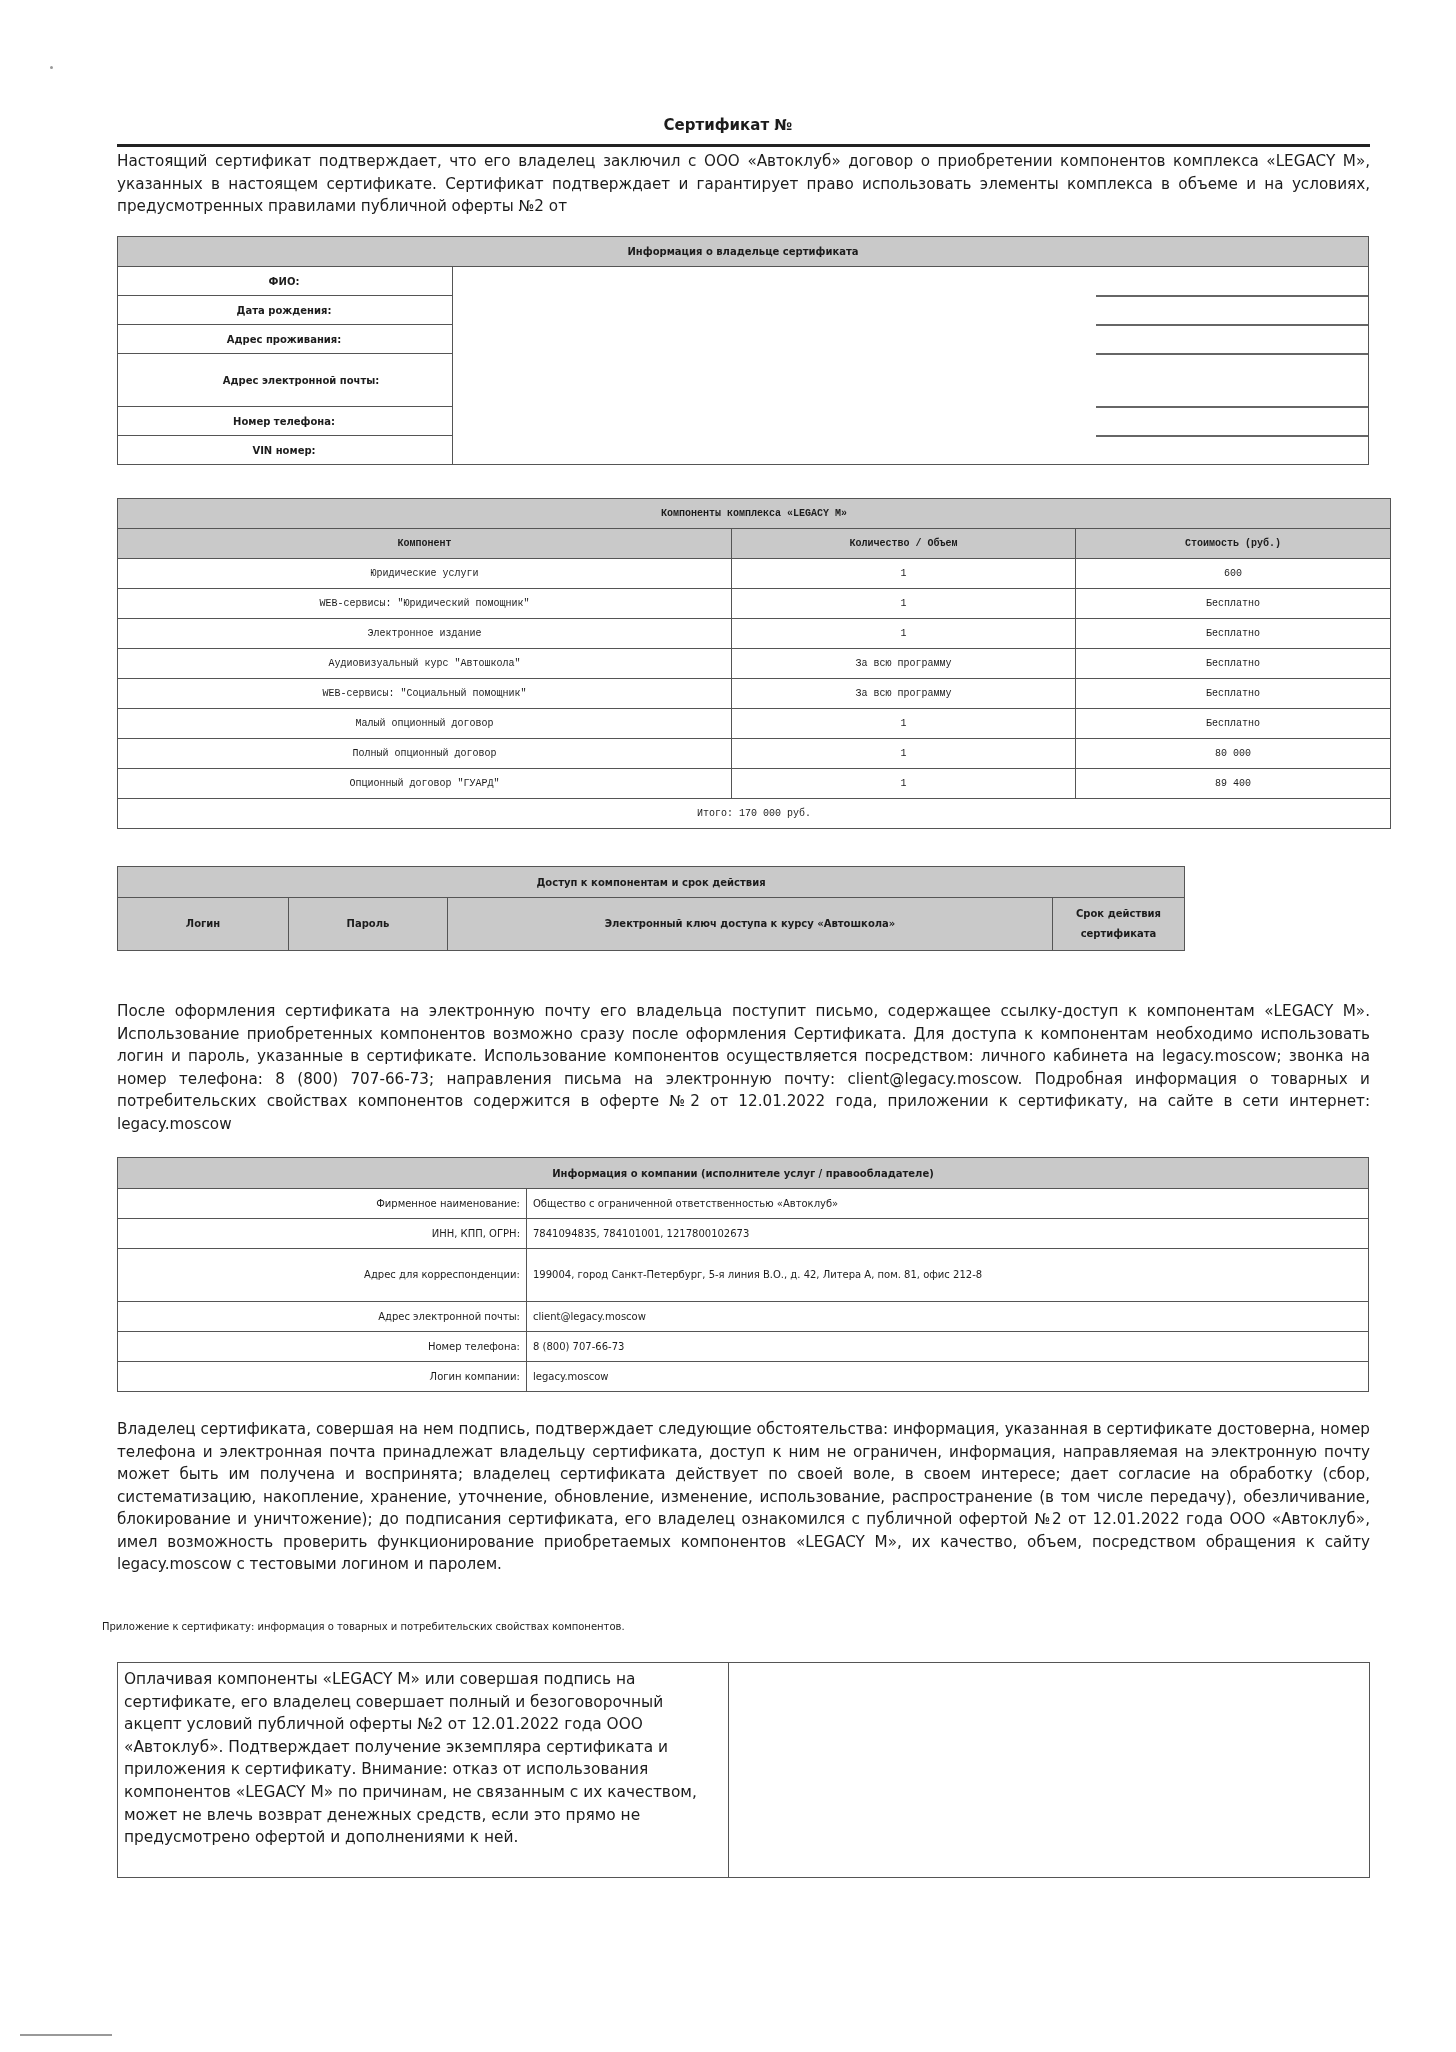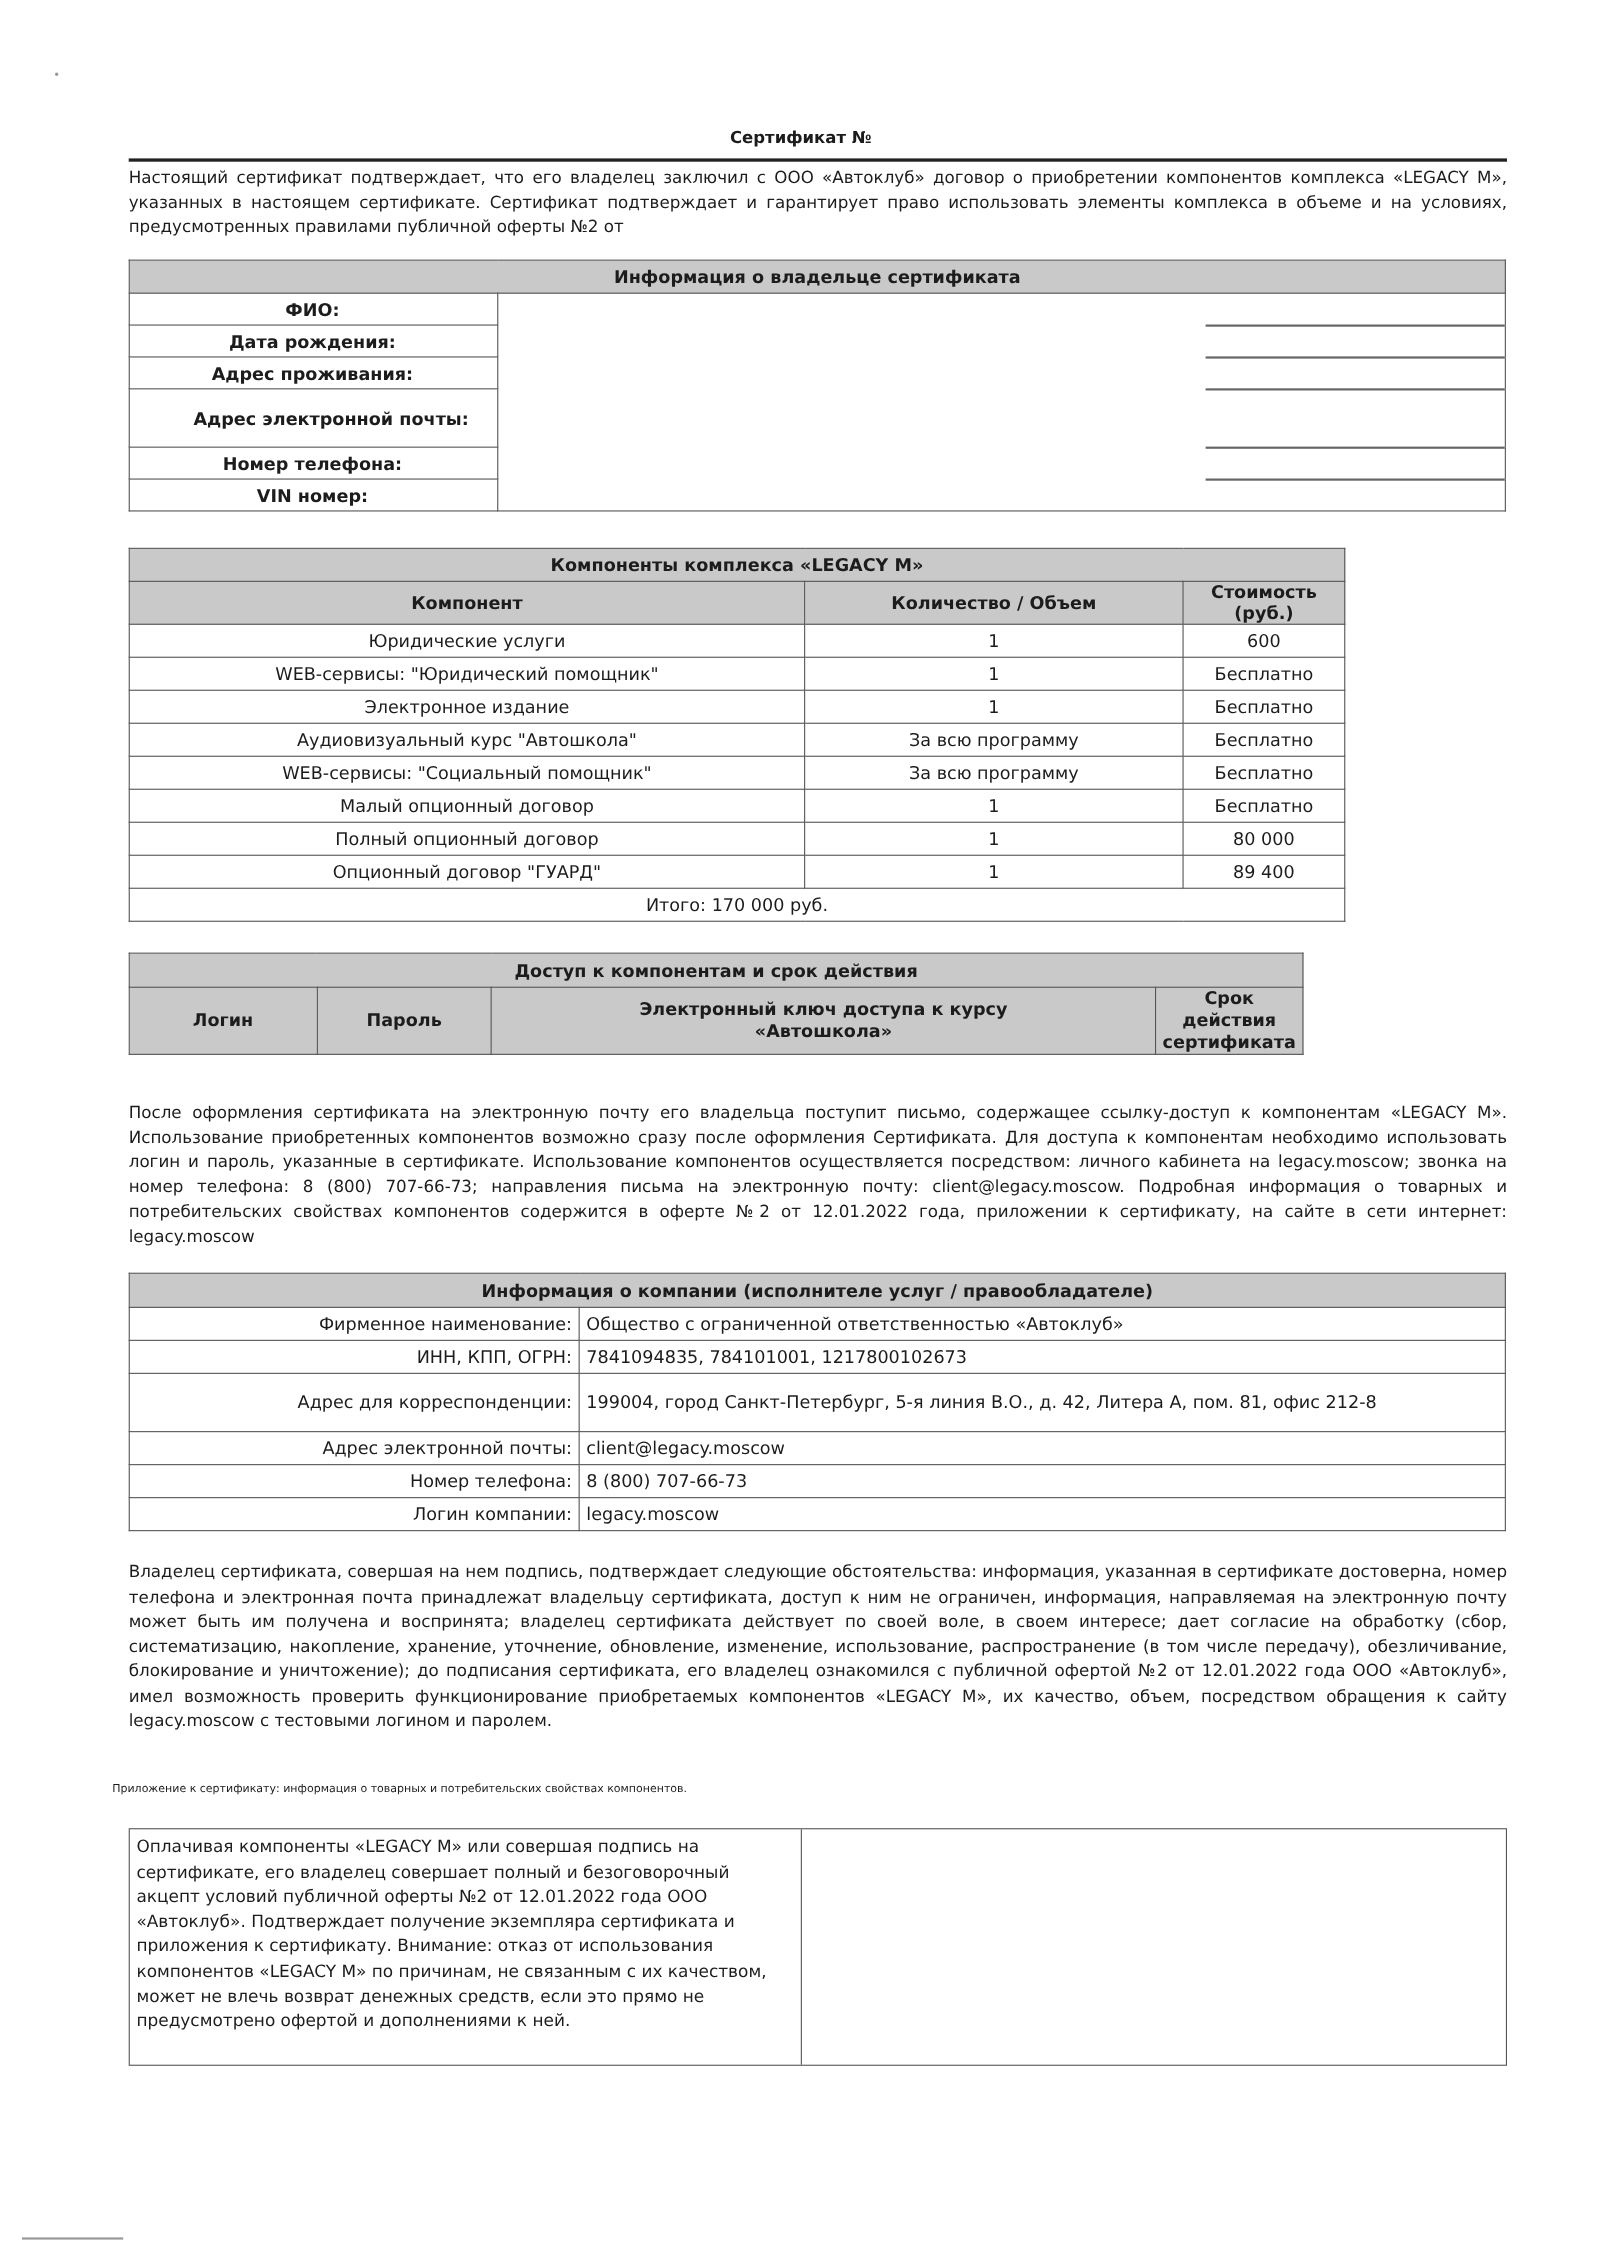--- a/index.html
+++ b/index.html
@@ -3,35 +3,35 @@
 <meta charset="utf-8">
 <style>
   html, body { margin:0; padding:0; background:#ffffff; }
   body { width:1456px; height:2052px; position:relative; overflow:hidden;
          font-family:"DejaVu Sans", sans-serif; color:#1c1c1c; }
   .abs { position:absolute; }
   .title { left:0; width:1456px; top:116px; text-align:center; font-weight:bold; font-size:15px; }
   .rule { left:117px; width:1253px; top:144px; height:3px; background:#222; }
   .para { font-size:15.2px; line-height:22.5px; text-align:justify; text-align-last:left; }
   .intro { left:117px; width:1253px; top:150px; }
-  table { border-collapse:collapse; position:absolute; font-size:16px;padding-left:48px; }
+  table { border-collapse:collapse; position:absolute; font-size:10px;padding-left:48px; }
   td, th { border:1.6px solid #555; padding:0 6px; }
   .gray { background:#c9c9c9; font-weight:bold; text-align:center; }
   .lbl { font-weight:bold; text-align:center; padding-right:8px; }
   .lbl2 { text-align:right; padding-right:6px; }
   .center { text-align:center; }
   
   #owner { left:117px; top:236px; width:1252px; }
   #owner .hdr { height:30px; }
   #owner td.lbl { width:286px; height:28px; }
   #owner td.val { border-left:1.6px solid #555; border-top:none; border-bottom:none; position:relative; }
   #owner tr.last td.val { border-bottom:1.6px solid #555; }
   #owner td.val .uline { position:absolute; right:0; bottom:-1px; width:272px; height:1.5px; background:#666; }
   
-  #comp { left:117px; top:498px; width:1106px; }
+  #comp { left:117px; top:498px; width:1274px;font-family:Liberation Mono, monospace; }
   #comp td, #comp th { height:29px; }
   #comp .c1 { width:601px; } #comp .c2 { width:331px; }
   
   #access { left:117px; top:866px; width:1068px; }
   #access .hdr td { height:30px; }
   #access .sub th { height:52px; line-height:20px; }
   #access td.dat { height:28px; }
   .p2 { left:117px; width:1253px; top:1000px; }
   
   #company { left:117px; top:1157px; width:1252px; }

